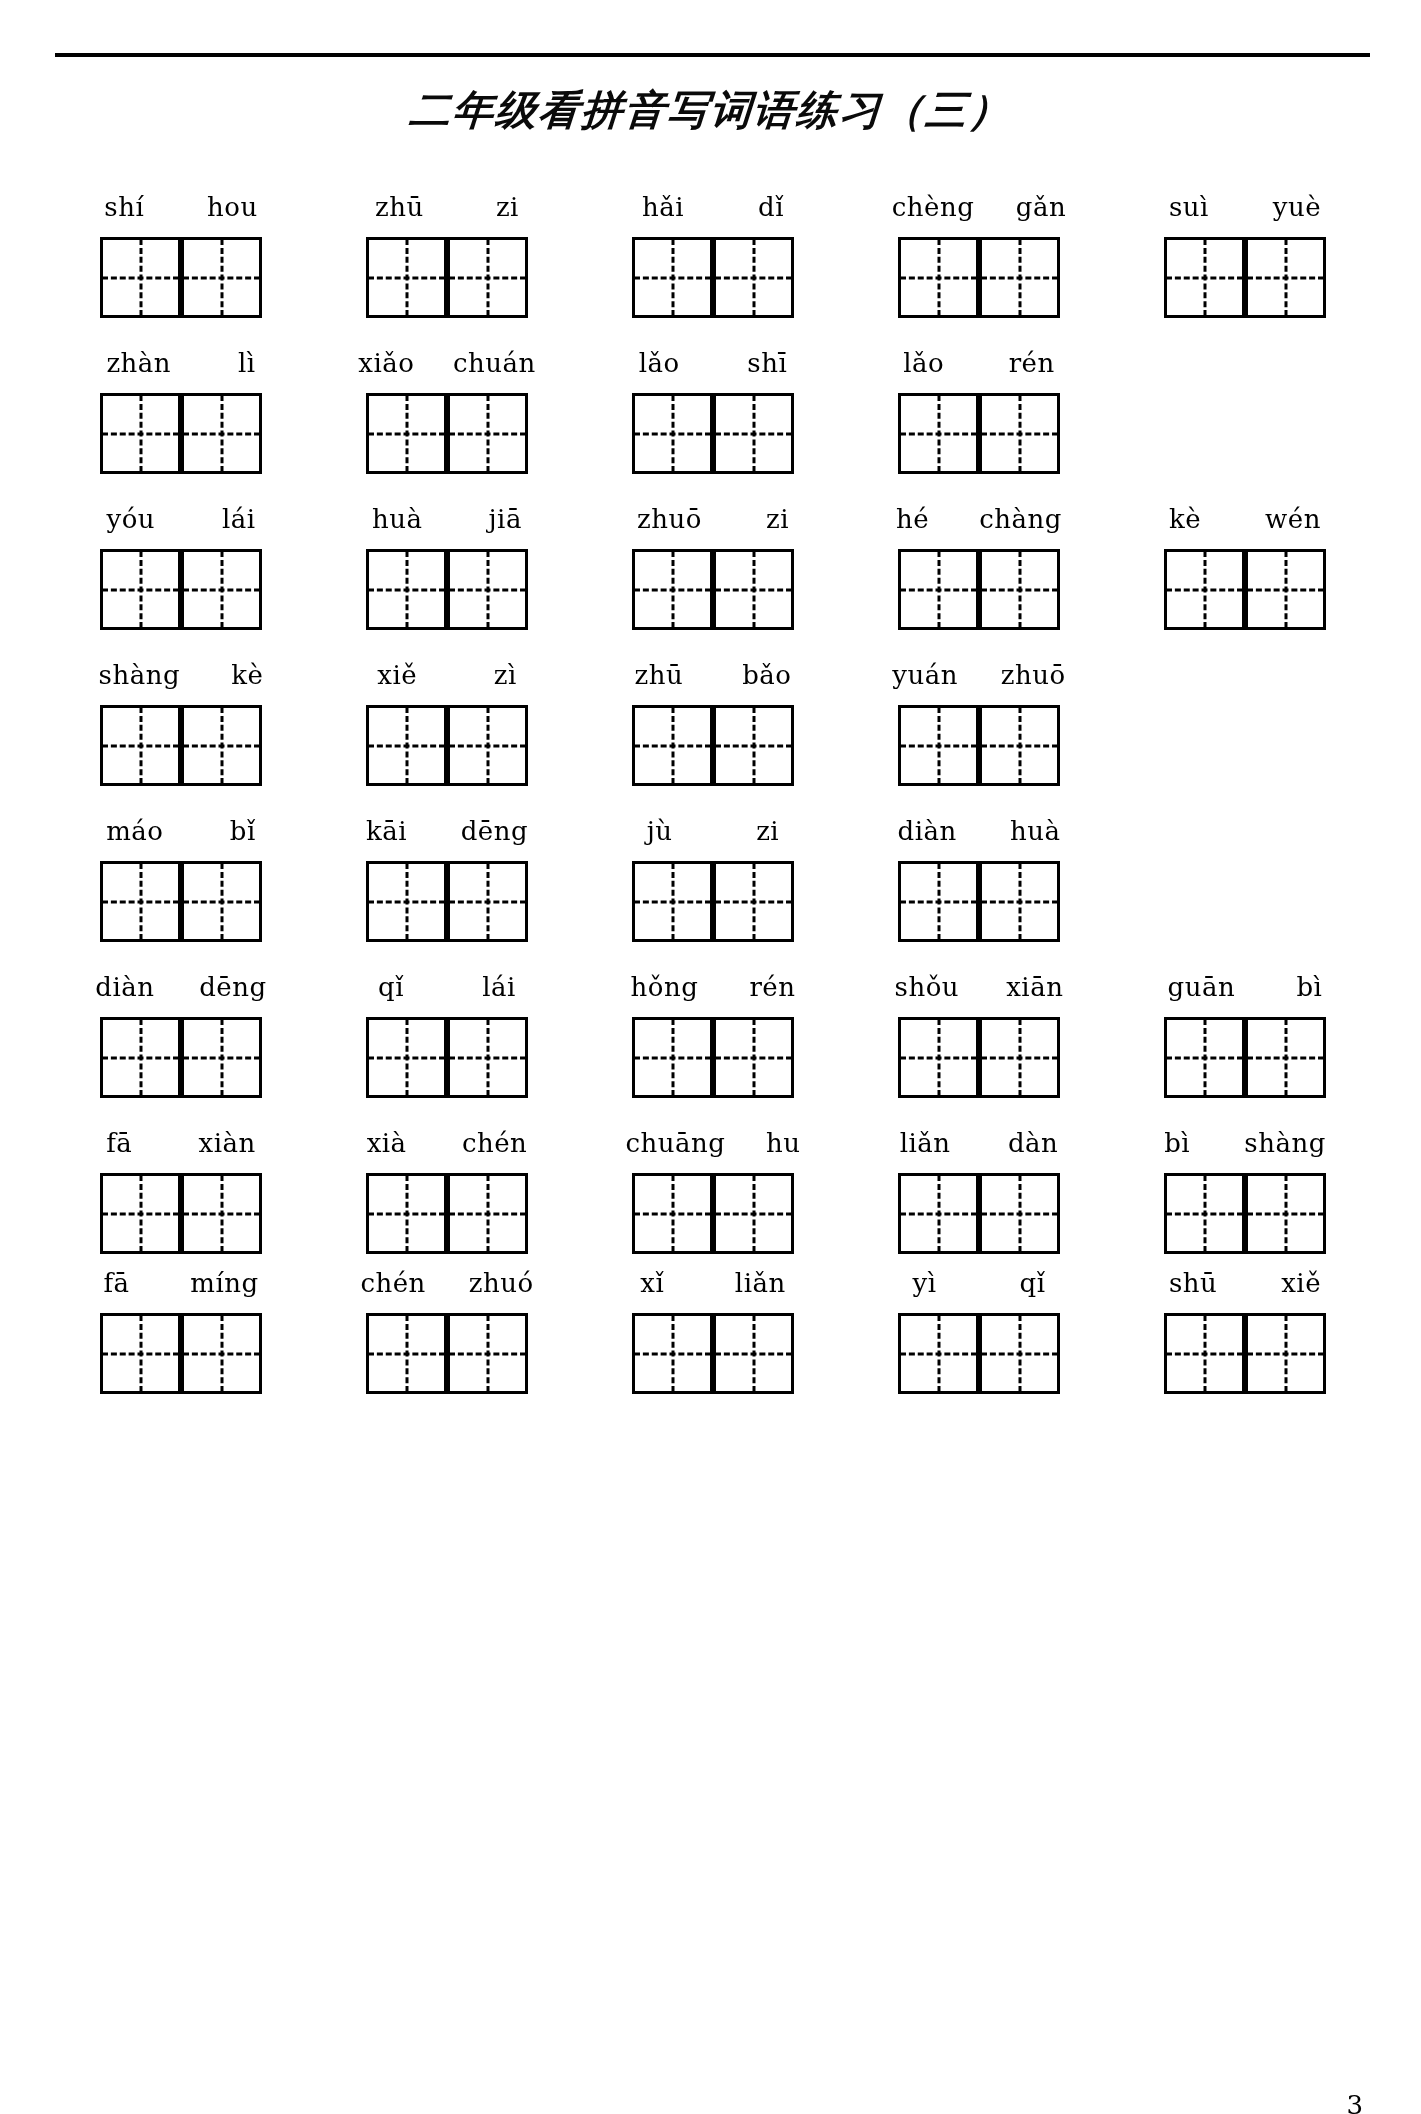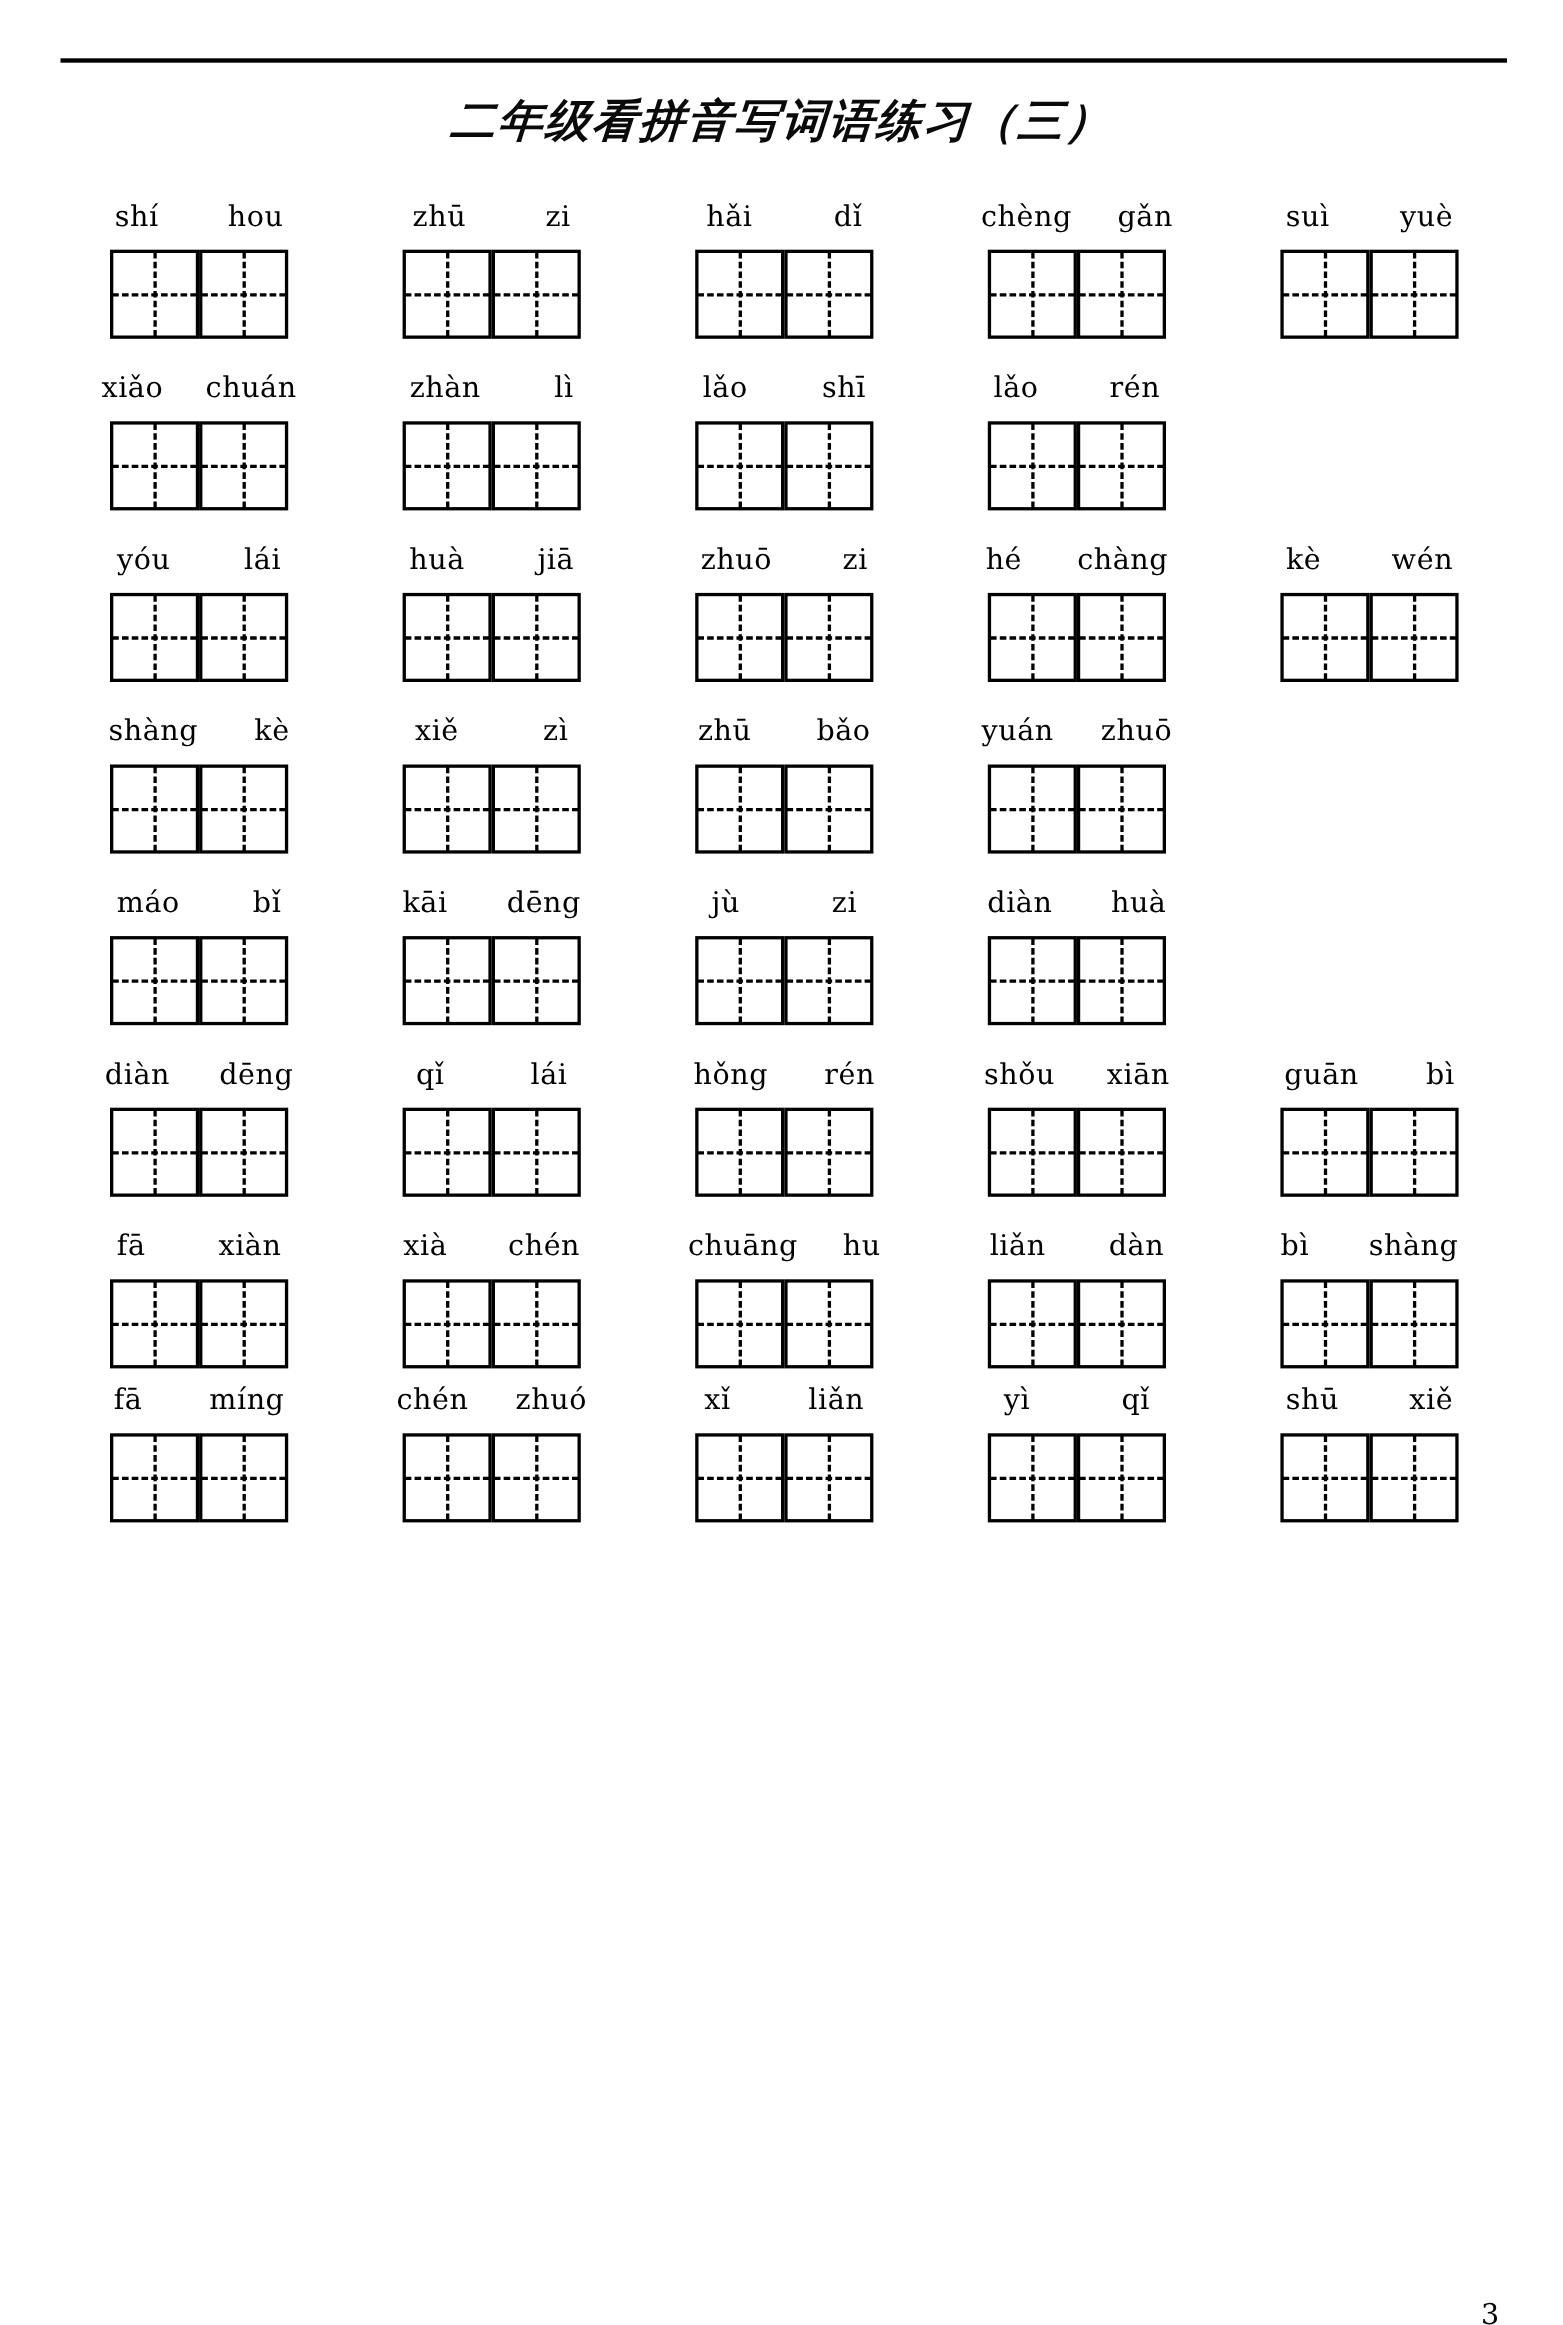--- a/index.html
+++ b/index.html
@@ -42,21 +42,21 @@
     color: #0a0a0a;
     font-style: italic;
     transform: skewX(-4deg);
     white-space: nowrap;
   }
 
   
   .sheet {
     position: absolute;
     left: 48px;
-    top: 180px;
+    top: 190px;
     width: 1330px;
   }
 
   .row {
     display: flex;
     justify-content: flex-start;
     align-items: flex-start;
     margin-bottom: 28px;
   }
 
@@ -195,40 +195,40 @@
           </div>
           <div class="tianzige">
             <div class="tz-box"></div>
             <div class="tz-box"></div>
           </div>
         </div>
       </div>
       <div class="row">
         <div class="cellgroup">
           <div class="pinyin">
+            <span class="syl">zhàn</span>
+            <span class="syl">lì</span>
+          </div>
+          <div class="tianzige">
+            <div class="tz-box"></div>
+            <div class="tz-box"></div>
+          </div>
+        </div>
+        <div class="cellgroup">
+          <div class="pinyin">
             <span class="syl">xiǎo</span>
             <span class="syl">chuán</span>
           </div>
           <div class="tianzige">
             <div class="tz-box"></div>
             <div class="tz-box"></div>
           </div>
         </div>
         <div class="cellgroup">
           <div class="pinyin">
-            <span class="syl">zhàn</span>
-            <span class="syl">lì</span>
-          </div>
-          <div class="tianzige">
-            <div class="tz-box"></div>
-            <div class="tz-box"></div>
-          </div>
-        </div>
-        <div class="cellgroup">
-          <div class="pinyin">
             <span class="syl">lǎo</span>
             <span class="syl">shī</span>
           </div>
           <div class="tianzige">
             <div class="tz-box"></div>
             <div class="tz-box"></div>
           </div>
         </div>
         <div class="cellgroup">
           <div class="pinyin">

